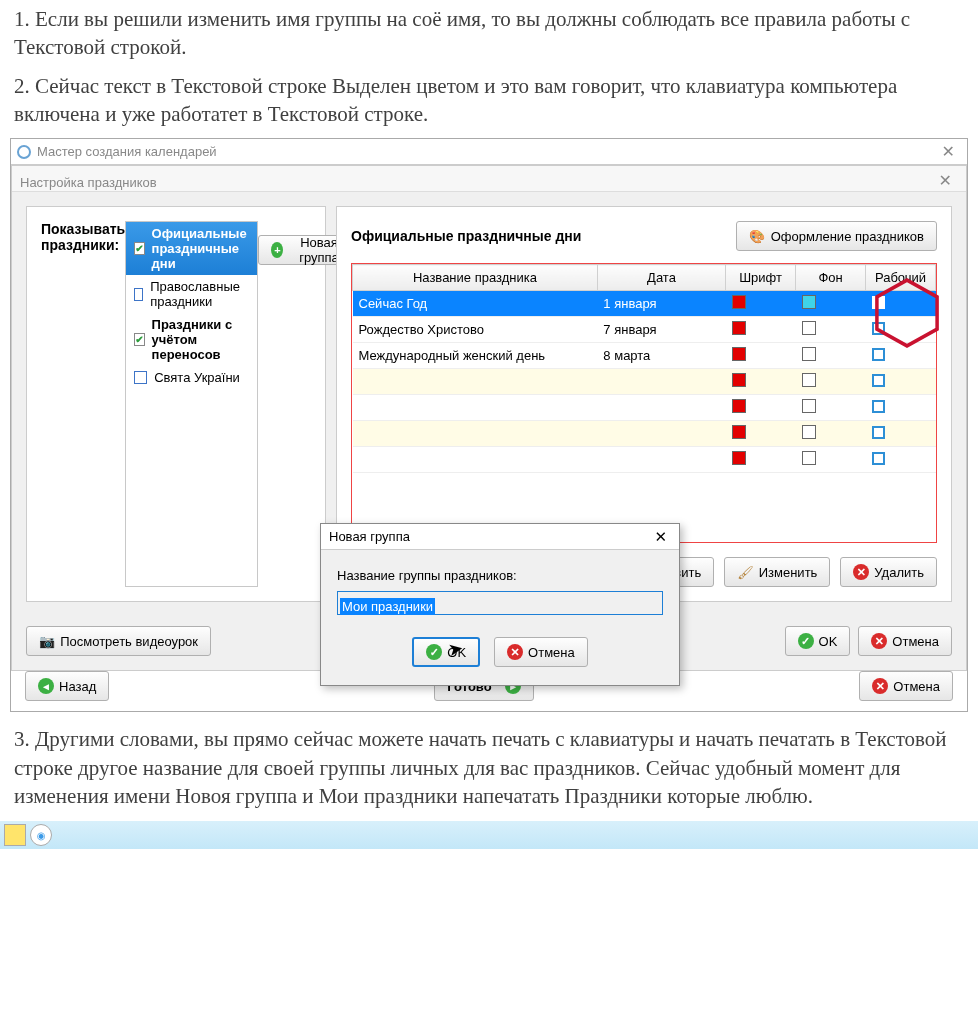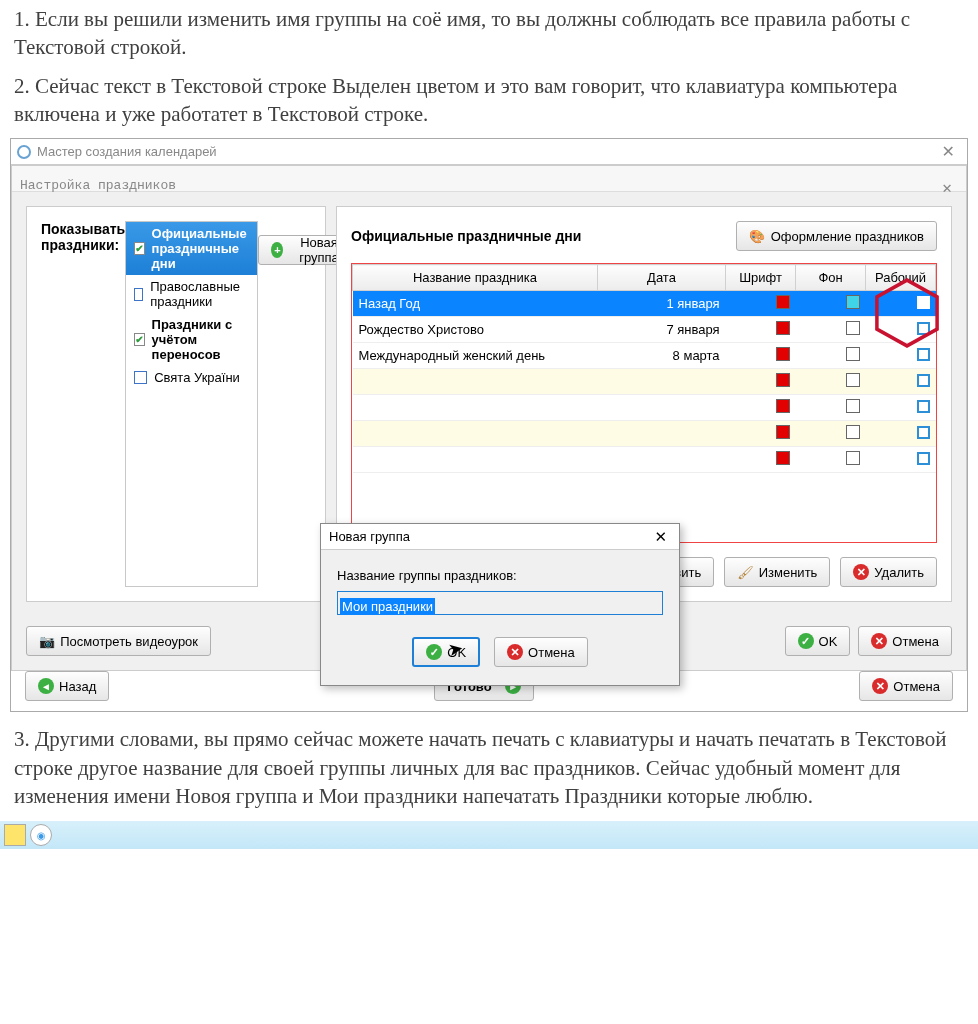--- a/index.html
+++ b/index.html
@@ -3,42 +3,42 @@
 <meta charset="utf-8">
 <style>
 * { box-sizing: border-box; margin: 0; padding: 0; }
 body { font-family: "Segoe UI", Tahoma, sans-serif; font-size: 13px; background: #fff; width: 978px; }
 .instruction { font-family: Georgia, serif; font-size: 21px; line-height: 1.35; padding: 5px 14px; color: #404040; }
 .app-wrap { margin: 5px 10px 0 10px; border: 1px solid #aaa; background: #fff; position: relative; }
 .titlebar { display: flex; align-items: center; height: 26px; background: #fff; border-bottom: 1px solid #ccc; padding: 0 6px; color: #888; font-size: 13px; }
 .titlebar-icon { width: 14px; height: 14px; border-radius: 50%; border: 2px solid #69a3d4; margin-right: 6px; display: inline-flex; align-items: center; justify-content: center; }
 .titlebar-close { margin-left: auto; color: #888; font-size: 16px; padding: 0 6px; }
 .subwin { border: 1px solid #ccc; background: #f0f0f0; position: relative; }
-.subtitle { height: 26px; display: flex; align-items: flex-start; padding: 12px 8px; color: #888; background: #f7f7f7; border-bottom: 1px solid #ddd; font-size: 13px; font-family: Liberation Mono, monospace; }
+.subtitle { height: 26px; display: flex; align-items: flex-end; padding: 1px 8px; color: #888; background: #f7f7f7; border-bottom: 1px solid #ddd; font-size: 13px; }
 .subtitle-close { margin-left: auto; color: #888; font-size: 16px; padding: 0 6px; }
 .content { display: flex; padding: 14px; gap: 10px; }
 .panel { background: #fff; border: 1px solid #ccc; padding: 14px; }
 .left-panel { width: 300px; display: flex; flex-direction: row; }
 .right-panel { flex: 1; display: flex; flex-direction: column; }
 .panel-heading { font-weight: bold; font-size: 14px; margin-bottom: 14px; }
 .right-head { display: flex; justify-content: space-between; align-items: center; margin-bottom: 12px; }
 .cat-list { border: 1px solid #c8c8c8; flex: 1; }
 .cat-item { display: flex; align-items: center; padding: 4px 8px; font-size: 13px; }
 .cat-item.selected { background: linear-gradient(#3a9ae8,#1d7fd6); color: #fff; font-weight: bold; }
 .cat-item.bold { font-weight: bold; }
 .chk { width: 13px; height: 13px; border: 1px solid #888; margin-right: 7px; background: #fff; display: inline-flex; align-items: center; justify-content: center; font-size: 10px; color: #2a9c3a; }
 .chk.on::before { content: "✔"; }
 .chk.blue { border-color: #3d74c7; }
 .btn { display: inline-flex; align-items: center; justify-content: center; height: 30px; padding: 0 12px; background: linear-gradient(#fefefe,#e6e6e6); border: 1px solid #b0b0b0; border-radius: 3px; font-size: 13px; cursor: pointer; gap: 5px; }
 .btn.icon-only { width: 40px; padding: 0; }
 .left-btns { margin-top: 14px; display: flex; gap: 6px; }
 .table-wrap { border: 1px solid #ef4444; flex: 1; min-height: 280px; }
 table { width: 100%; border-collapse: collapse; font-size: 13px; }
 th { background: linear-gradient(#fdfdfd,#ececec); border: 1px solid #d0d0d0; padding: 5px 4px; font-weight: normal; }
-td { border-bottom: 1px solid #eee; padding: 4px 6px; text-align: right; }
+td { border-bottom: 1px solid #eee; padding: 4px 6px; text-align: left; }
 td.name { text-align: left; }
 tr.hl td { background: #0a84ff; color: #fff; }
 tr.alt td { background: #fffce6; }
 tr.empty td { height: 23px; }
 .swatch { width: 14px; height: 14px; display: inline-block; border: 1px solid #666; }
 .swatch.red { background: #e20000; }
 .swatch.cyan { background: #3fd4e8; }
 .swatch.white { background: #fff; }
 .chkbox { width: 13px; height: 13px; display: inline-block; border: 2px solid #2d8fd6; background: #fff; }
 .chkbox.white-b { border-color: #fff; }
@@ -141,21 +141,21 @@
                   <tr>
               <th style="width:42%">Название праздника</th>
               <th style="width:22%">Дата</th>
               <th style="width:12%">Шрифт</th>
               <th style="width:12%">Фон</th>
               <th style="width:12%">Рабочий</th>
             </tr>
                 </thead>
             <tbody id="holiday-rows">
                   <tr class="hl">
-                    <td class="name">Назад Год</td>
+                    <td class="name">Сейчас Год</td>
                     <td>1 января</td>
                     <td><span class="swatch red"></span></td>
                     <td><span class="swatch cyan"></span></td>
                     <td><span class="chkbox white-b"></span></td>
                   </tr>
                   <tr>
                     <td class="name">Рождество Христово</td>
                     <td>7 января</td>
                     <td><span class="swatch red"></span></td>
                     <td><span class="swatch white"></span></td>

